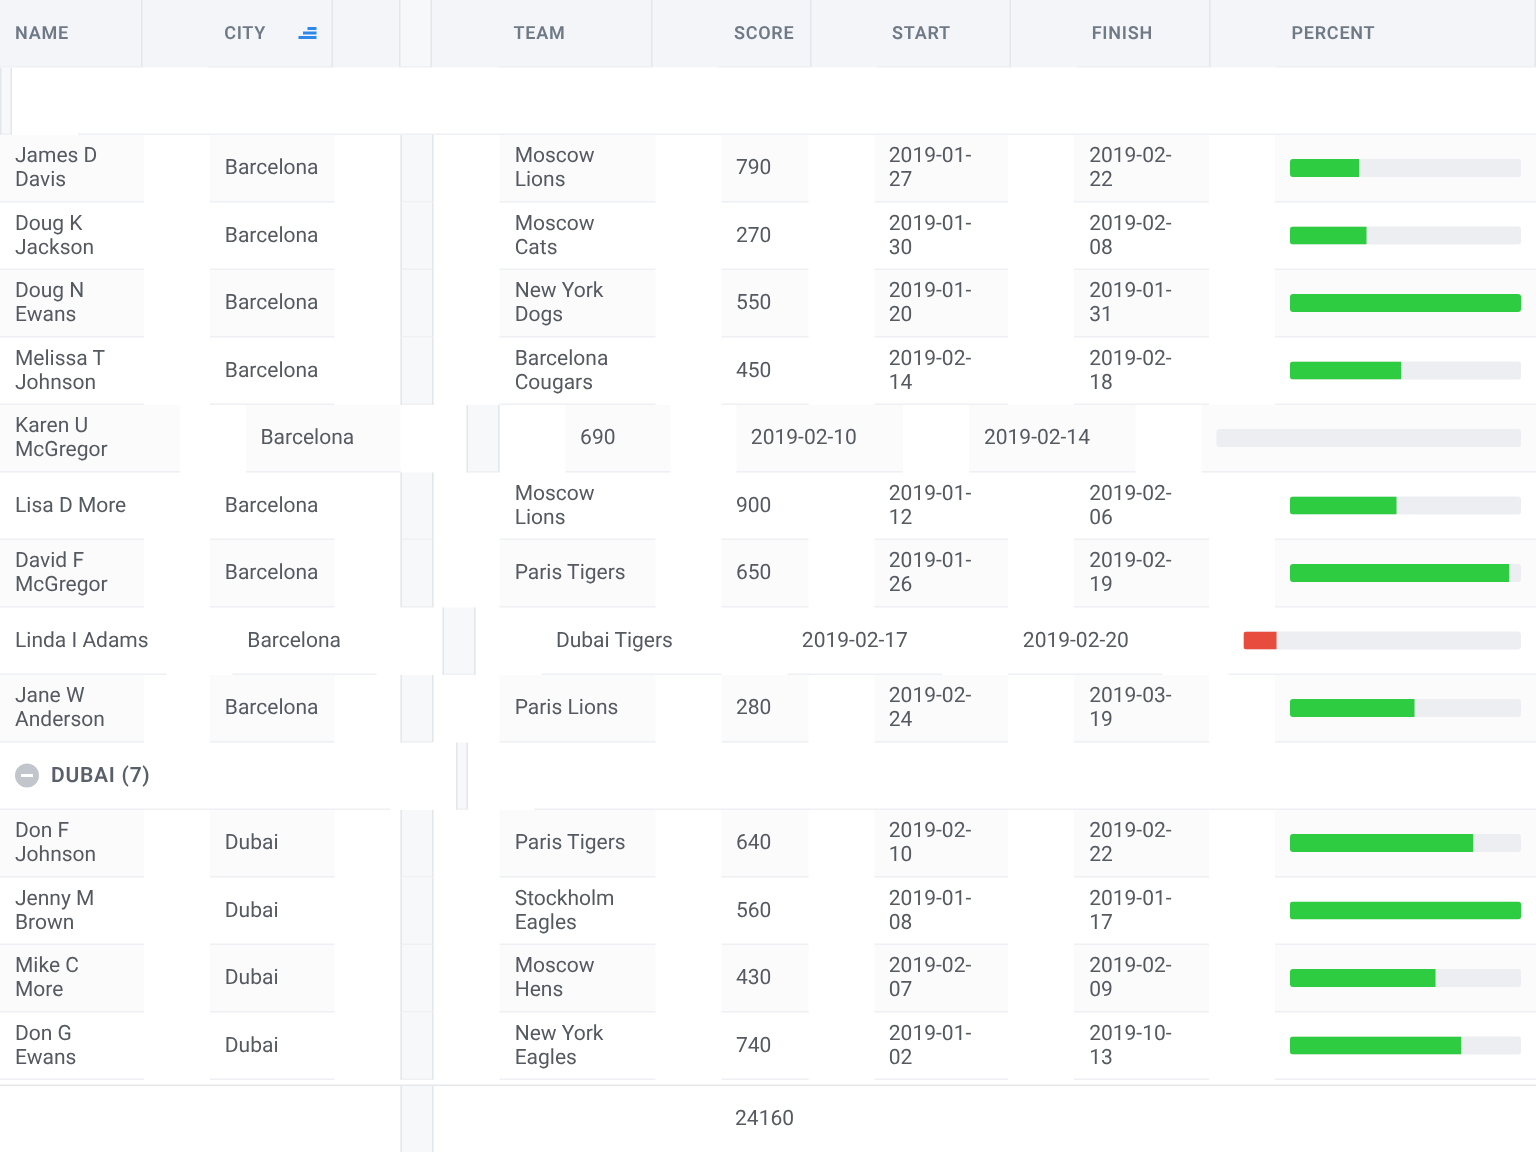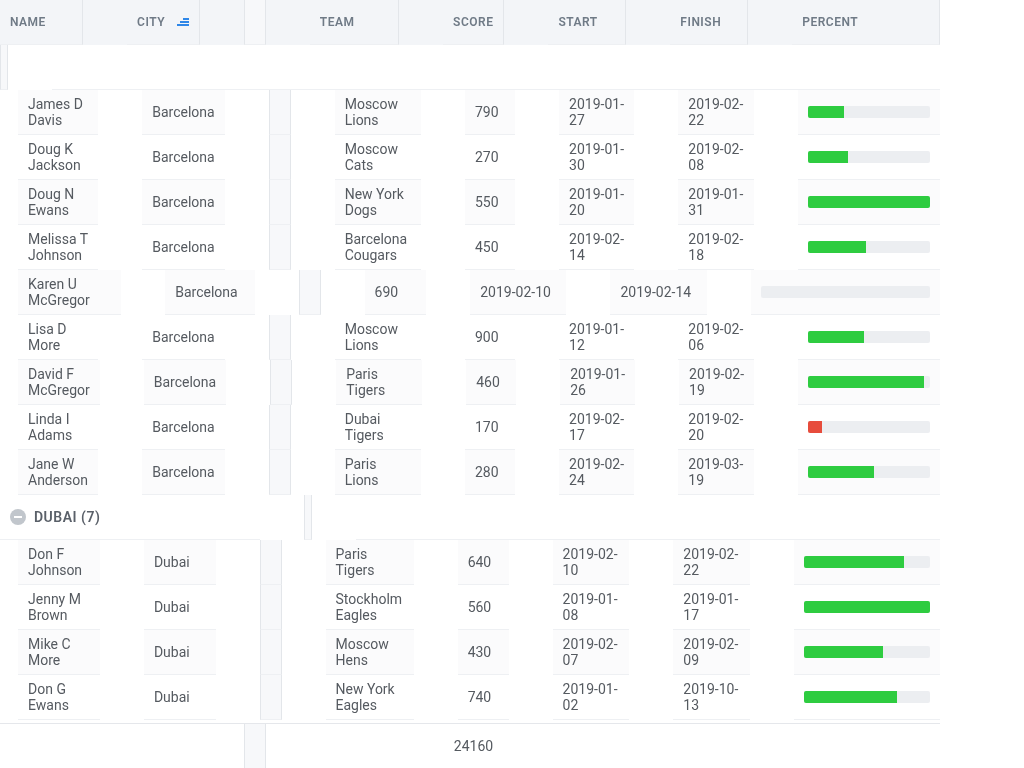--- a/index.html
+++ b/index.html
@@ -1,21 +1,21 @@
 <!DOCTYPE html>
 <html><head>
 <meta charset="utf-8">
 <style>
   * { box-sizing: border-box; margin: 0; padding: 0; }
   html, body { width: 1024px; height: 768px; font-family: -apple-system, BlinkMacSystemFont, "Segoe UI", Roboto, Helvetica, Arial, sans-serif; font-size: 14px; color: #555; background: #fff; overflow: hidden; }
 
   .grid { display: flex; flex-direction: column; width: 1024px; height: 768px; }
-  .hdr-row, .data-row, .group-row, .footer-row { display: flex; width: 940px; gap: 44px; }
+  .hdr-row, .data-row, .group-row, .footer-row { display: flex; width: 1024px; gap: 44px; }
   .hdr-row { background: #f3f5f8; height: 45px; }
-  .data-row { height: 45px; padding-left: 18px; }
+  .data-row { height: 45px; }
   .group-row { height: 45px; background: #fff; }
   .footer-row { height: 45px; background: #fff; border-top: 1px solid #e5e7eb; }
   .body { flex: 1; overflow: hidden; }
 
   .cell { display: flex; align-items: center; padding: 0 10px; border-bottom: 1px solid #eef0f3; }
   .hdr-row .cell { font-size: 12px; letter-spacing: .5px; color: #6f7a86; font-weight: 600; border-right: 1px solid #e3e6ea; text-transform: uppercase; }
   .data-row .cell { color: #555a60; }
 
   
   .c-name   { width: 140px; }
@@ -161,35 +161,34 @@
           <div class="pct-track">
             <div class="pct-fill " style="width:46%"></div>
           </div>
         </div>
       </div>
       <div class="data-row">
         <div class="cell c-name">David F McGregor</div>
         <div class="cell c-city">Barcelona</div>
         <div class="cell c-gap"></div>
         <div class="cell c-team">Paris Tigers</div>
-        <div class="cell c-score">460</div>
+        <div class="cell c-score">650</div>
         <div class="cell c-start">2019-01-26</div>
         <div class="cell c-finish">2019-02-19</div>
         <div class="cell c-pct">
           <div class="pct-track">
             <div class="pct-fill " style="width:95%"></div>
           </div>
         </div>
       </div>
       <div class="data-row">
         <div class="cell c-name">Linda I Adams</div>
         <div class="cell c-city">Barcelona</div>
         <div class="cell c-gap"></div>
         <div class="cell c-team">Dubai Tigers</div>
-        <div class="cell c-score">170</div>
         <div class="cell c-start">2019-02-17</div>
         <div class="cell c-finish">2019-02-20</div>
         <div class="cell c-pct">
           <div class="pct-track">
             <div class="pct-fill red" style="width:12%"></div>
           </div>
         </div>
       </div>
       <div class="data-row">
         <div class="cell c-name">Jane W Anderson</div>

